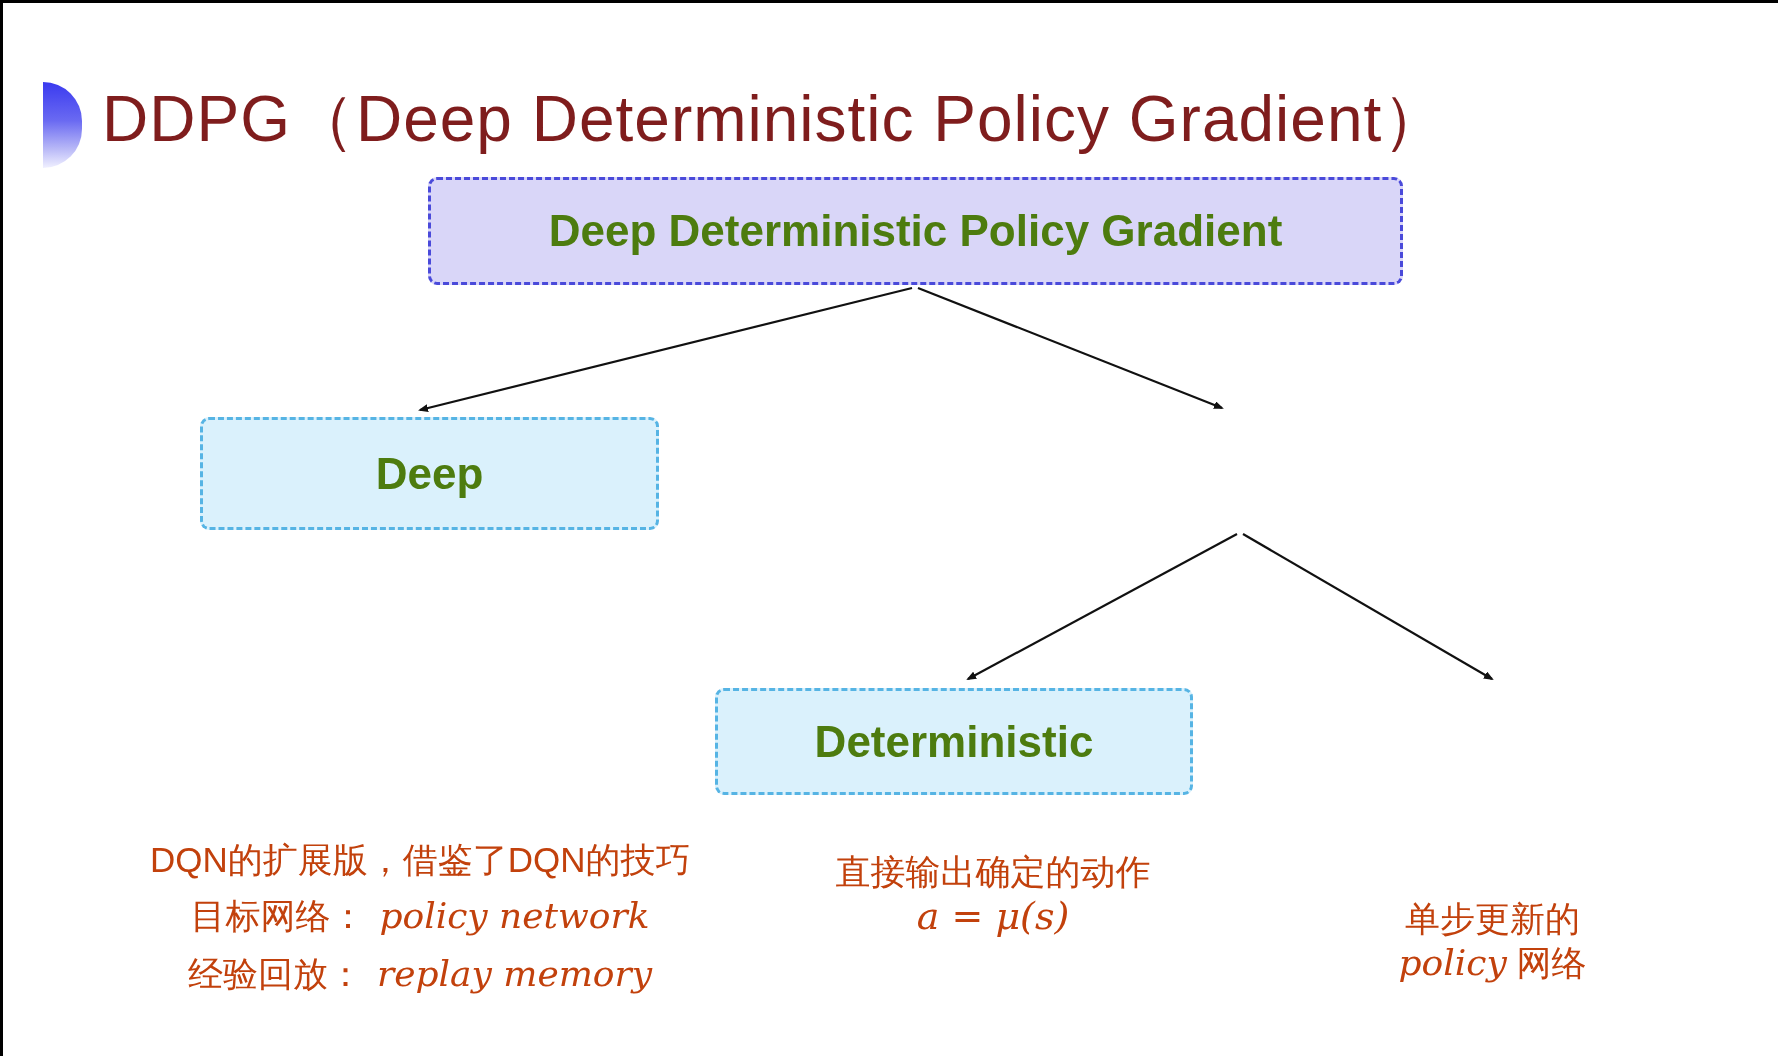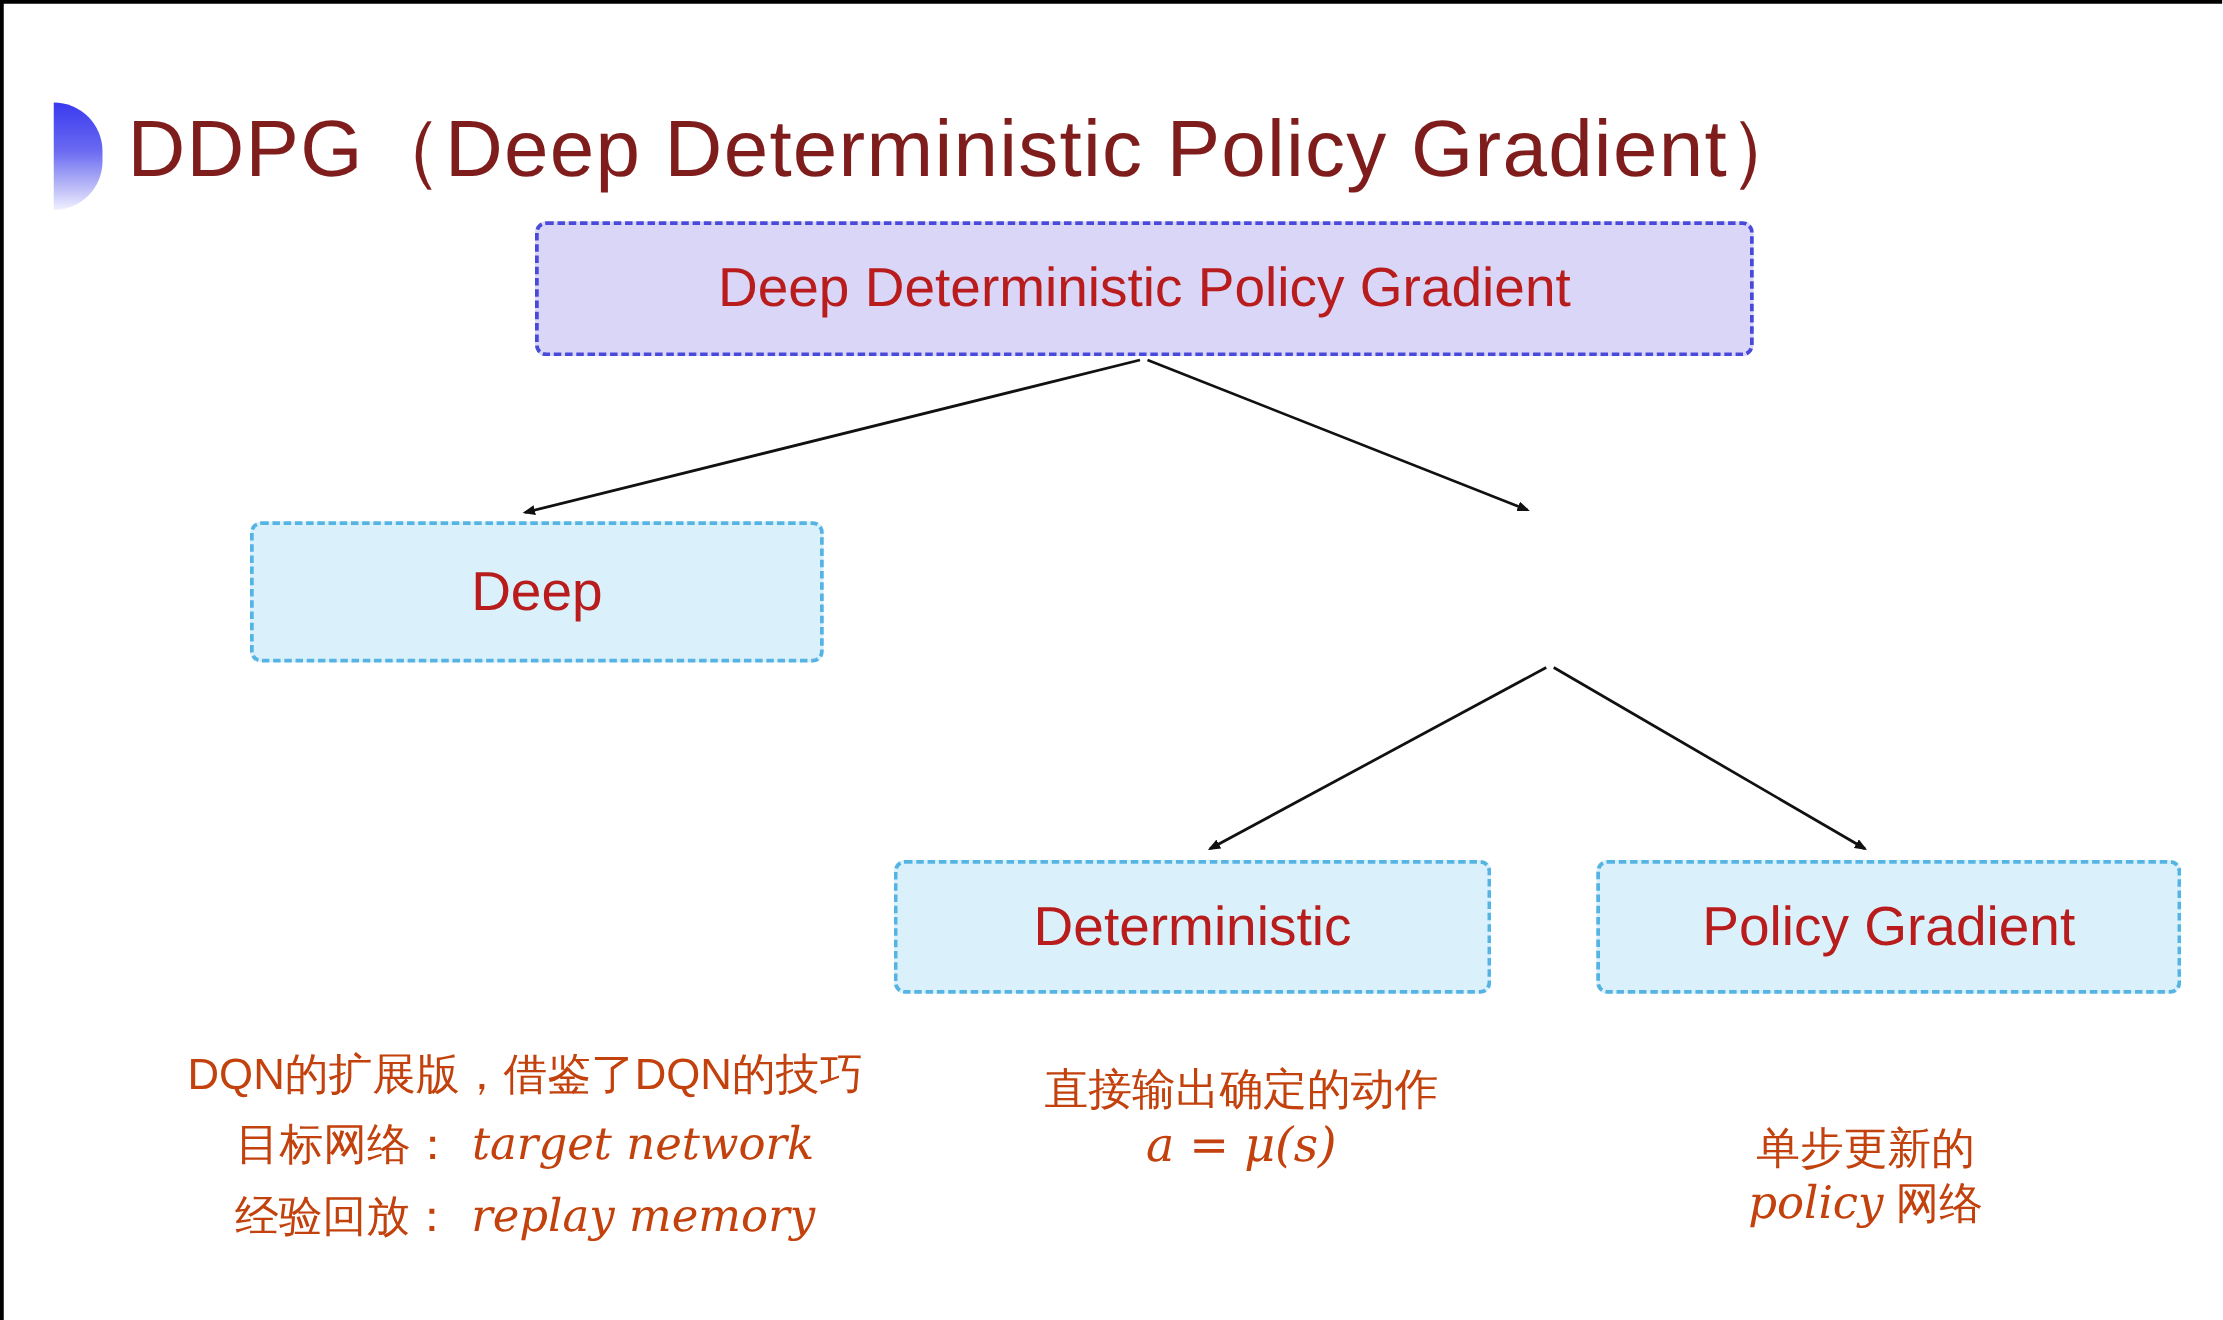--- a/index.html
+++ b/index.html
@@ -22,21 +22,21 @@
   #title{
     position:absolute;left:102px;top:84px;
     font-size:64px;line-height:70px;font-weight:500;
     color:#7f1d1d;letter-spacing:1px;white-space:nowrap;
   }
 
   .node{
     position:absolute;
     display:flex;align-items:center;justify-content:center;
     border-radius:9px;
-    font-size:44px;font-weight:400;color:#b91c1c;
+    font-size:44px;font-weight:700;color:#4d7c0f;
     box-sizing:border-box;
     white-space:nowrap;
   }
   .lavender{background:#d9d6f8;border:3px dashed #4a4ada;}
   .cyan{background:#daf1fc;border:3px dashed #56b4e4;}
 
   #node-root{left:428px;top:177px;width:975px;height:108px;}
   #node-deep{left:172px;top:417px;width:459px;height:113px;margin-left:28px;}
   #node-dpg{left:845px;top:417px;width:818px;height:113px;}
   #node-det{left:715px;top:688px;width:478px;height:107px;}
@@ -96,28 +96,25 @@
 
   <div id="node-deep" class="node cyan">
     <span>Deep</span>
   </div>
 
 
   <div id="node-det" class="node cyan">
     <span>Deterministic</span>
   </div>
 
-  <div id="node-pg" class="node cyan">
-    <span>Policy Gradient</span>
-  </div>
 
   <div id="note-deep" class="note">
     <div class="cjk l1">DQN的扩展版，借鉴了DQN的技巧</div>
     <div class="cjk l2">
-      <span>目标网络：</span><span class="term">target network</span>
+      <span>目标网络：</span><span class="term">policy network</span>
     </div>
     <div class="cjk l3">
       <span>经验回放：</span><span class="term">replay memory</span>
     </div>
   </div>
 
   <div id="note-det" class="note">
     <div class="cjk">直接输出确定的动作</div>
     <div class="formula">a = μ(s)</div>
   </div>

